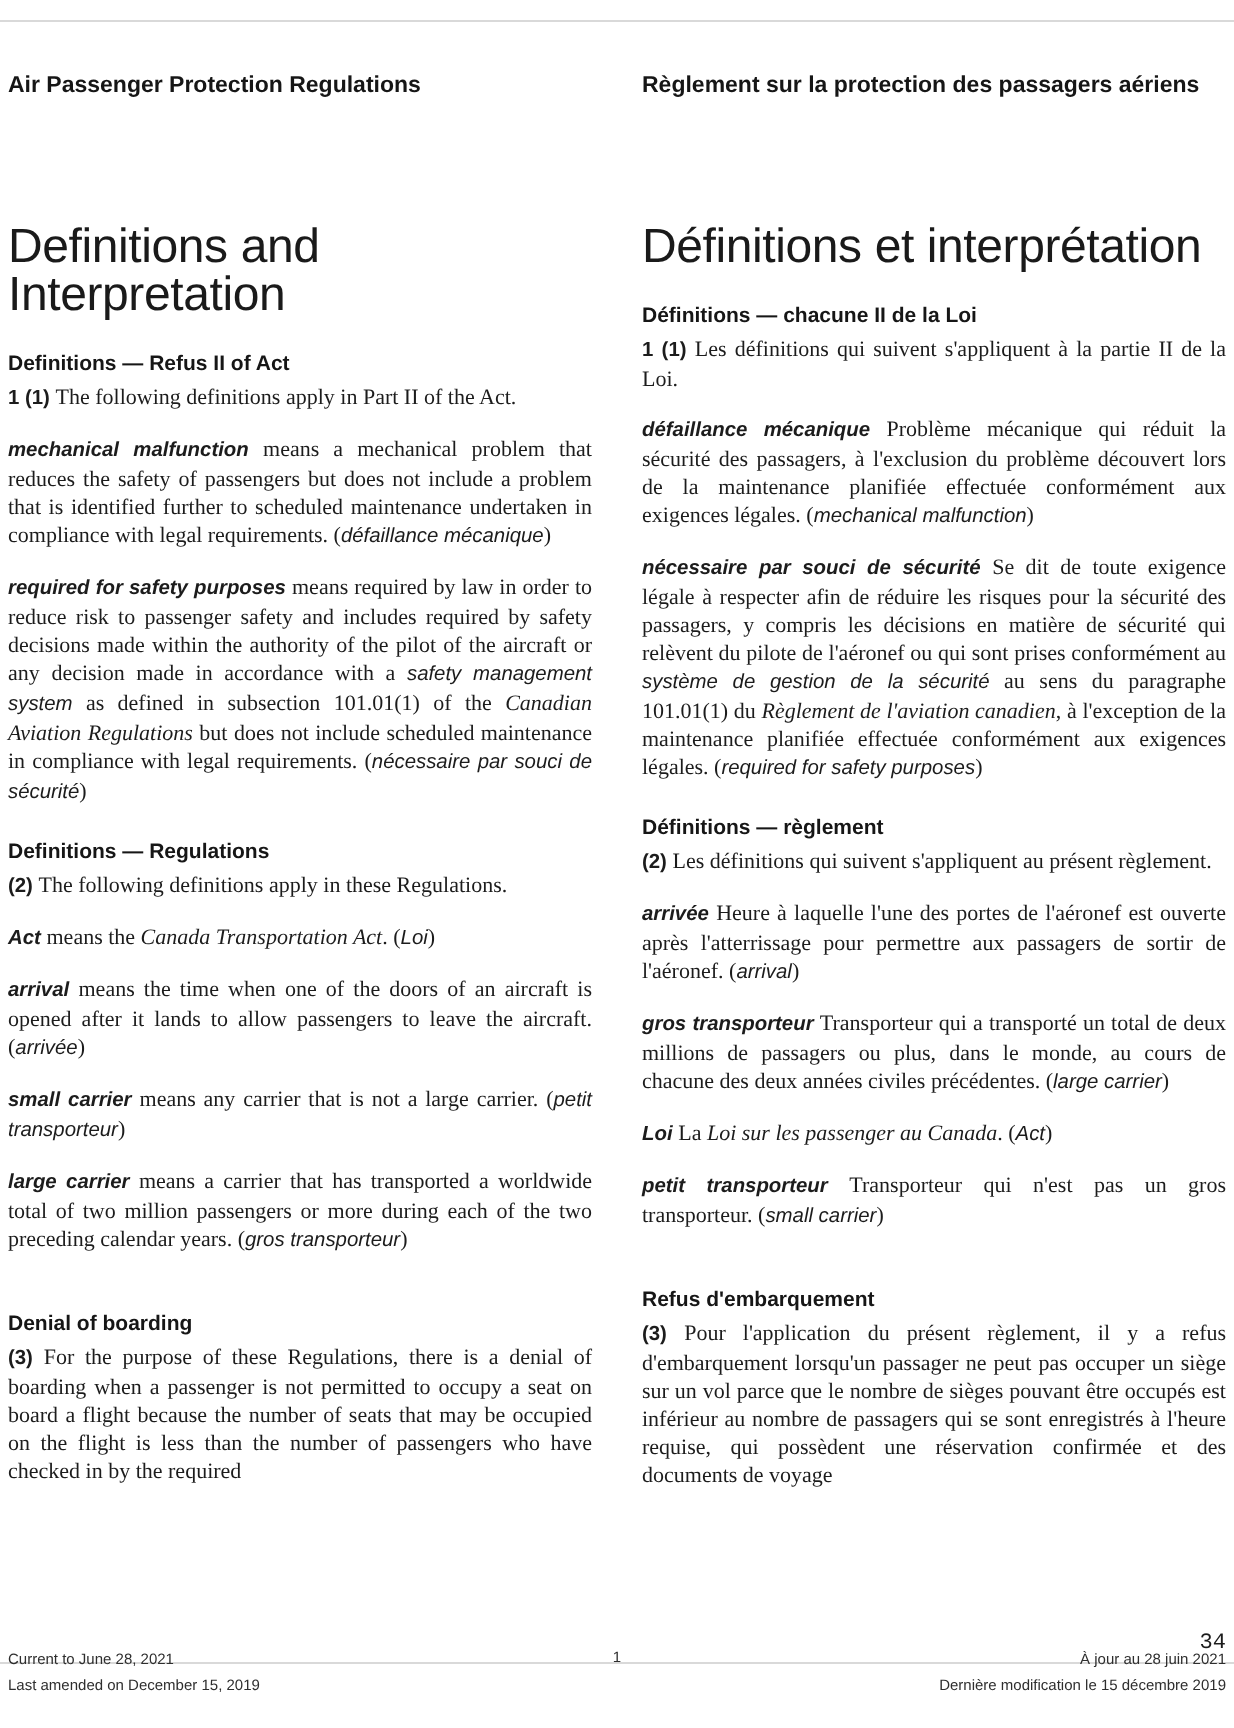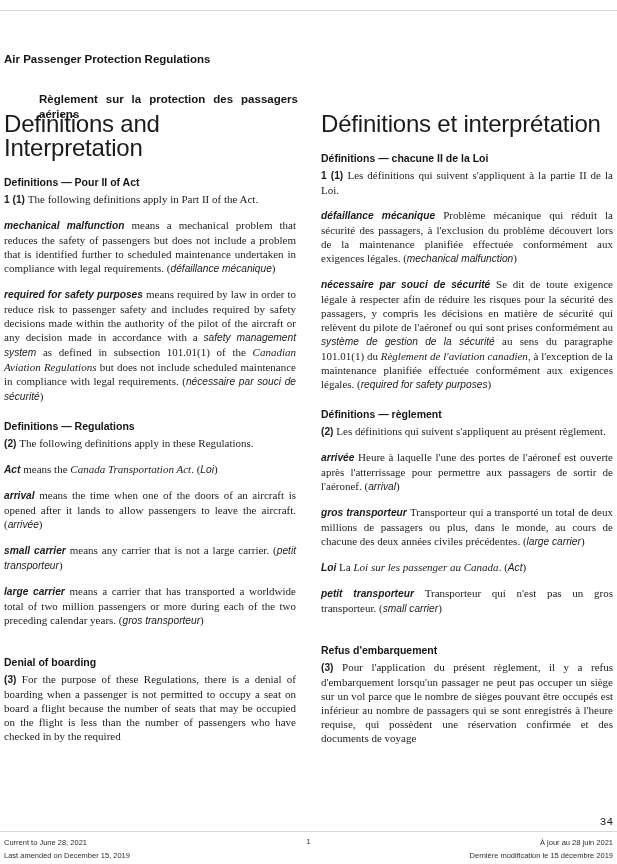--- a/index.html
+++ b/index.html
@@ -3,27 +3,27 @@
 <meta charset="utf-8">
 <style>
   * { margin:0; padding:0; box-sizing:border-box; }
   html,body { background:#ffffff; }
   .page {
     position:relative; width:617px; height:864px; background:#ffffff;
     font-family:"Liberation Serif", serif; color:#1c1c1c; overflow:hidden;
   }
   .top-rule { position:absolute; top:10px; left:0; width:617px; height:1px; background:#d9d9d9; }
 
-  .doc-header { position:absolute; top:52px; left:4px; right:4px; display:flex; gap:25px;flex-direction:column; }
+  .doc-header { position:absolute; top:36px; left:4px; right:4px; display:flex; gap:25px; }
   .doc-header .hcol { width:294px; }
   .doc-title {
     font-family:"Liberation Sans", sans-serif; font-weight:bold;
     font-size:11.5px; line-height:15px; color:#161616;
   }
-  .doc-title.fr { text-align:justify;margin-left:35px; }
+  .doc-title.fr { text-align:justify; }
 
   .columns { position:absolute; top:112px; left:4px; right:4px; display:flex; gap:25px; }
   .col { width:294px; }
 
   .col h1 {
     font-family:"Liberation Sans", sans-serif; font-weight:400;
     font-size:24px; line-height:24px; letter-spacing:-0.2px;
     color:#1a1a1a; margin:0 0 12px 0;
   }
   .col h2 {
@@ -39,21 +39,21 @@
   .col p span.term{ font-family:"Liberation Sans", sans-serif; font-weight:bold; font-style:italic; font-size:10.2px; }
   .col p span.ref { font-family:"Liberation Sans", sans-serif; font-style:italic; font-size:10.2px; }
   .col p span.i   { font-style:italic; }
 
   .page-num {
     position:absolute; right:4px; bottom:36px;
     font-family:Liberation Mono, monospace; font-size:11px; color:#1c1c1c;
   }
   .footer-rule { position:absolute; left:0; right:0; bottom:32px; height:1px; background:#d9d9d9; }
   .footer-cols {
-    position:absolute; left:4px; right:4px; bottom:2px;
+    position:absolute; left:4px; right:4px; bottom:15px;
     font-family:"Liberation Sans", sans-serif; font-size:7.5px; line-height:13px; color:#2e2e2e;
   }
   .footer-cols .f-left  { position:absolute; left:0; bottom:0; text-align:left; }
   .footer-cols .f-right { position:absolute; right:0; bottom:0; text-align:right; }
   .footer-cols .f-center{ position:absolute; left:0; right:0; top:0; text-align:center; }
   .footer-cols { height:27px; }
 </style>
 </head>
 <body>
 
@@ -66,21 +66,21 @@
       <div class="doc-title">Air Passenger Protection Regulations</div>
     </div>
     <div class="hcol">
       <div class="doc-title fr">Règlement sur la protection des passagers aériens</div>
     </div>
   </header>
 
   <main class="columns">
     <section class="col" id="col-en">
         <h1>Definitions and Interpretation</h1>
-        <h2>Definitions — Pour II of Act</h2>
+        <h2>Definitions — Refus II of Act</h2>
         <p><span class="b">1 (1) </span><span>The following definitions apply in Part II of the Act.</span></p>
         <p><span class="term">mechanical malfunction </span><span>means a mechanical problem that reduces the safety of passengers but does not include a problem that is identified further to scheduled maintenance undertaken in compliance with legal requirements. (</span><span class="ref">défaillance mécanique</span><span>)</span></p>
         <p><span class="term">required for safety purposes </span><span>means required by law in order to reduce risk to passenger safety and includes required by safety decisions made within the authority of the pilot of the aircraft or any decision made in accordance with a </span><span class="ref">safety management system</span><span> as defined in subsection 101.01(1) of the </span><span class="i">Canadian Aviation Regulations</span><span> but does not include scheduled maintenance in compliance with legal requirements. (</span><span class="ref">nécessaire par souci de sécurité</span><span>)</span></p>
         <h2>Definitions — Regulations</h2>
         <p><span class="b">(2) </span><span>The following definitions apply in these Regulations.</span></p>
         <p><span class="term">Act </span><span>means the </span><span class="i">Canada Transportation Act</span><span>. (</span><span class="ref">Loi</span><span>)</span></p>
         <p><span class="term">arrival </span><span>means the time when one of the doors of an aircraft is opened after it lands to allow passengers to leave the aircraft. (</span><span class="ref">arrivée</span><span>)</span></p>
         <p><span class="term">small carrier </span><span>means any carrier that is not a large carrier. (</span><span class="ref">petit transporteur</span><span>)</span></p>
         <p><span class="term">large carrier </span><span>means a carrier that has transported a worldwide total of two million passengers or more during each of the two preceding calendar years. (</span><span class="ref">gros transporteur</span><span>)</span></p>
         <h2 data-gap="large">Denial of boarding</h2>

